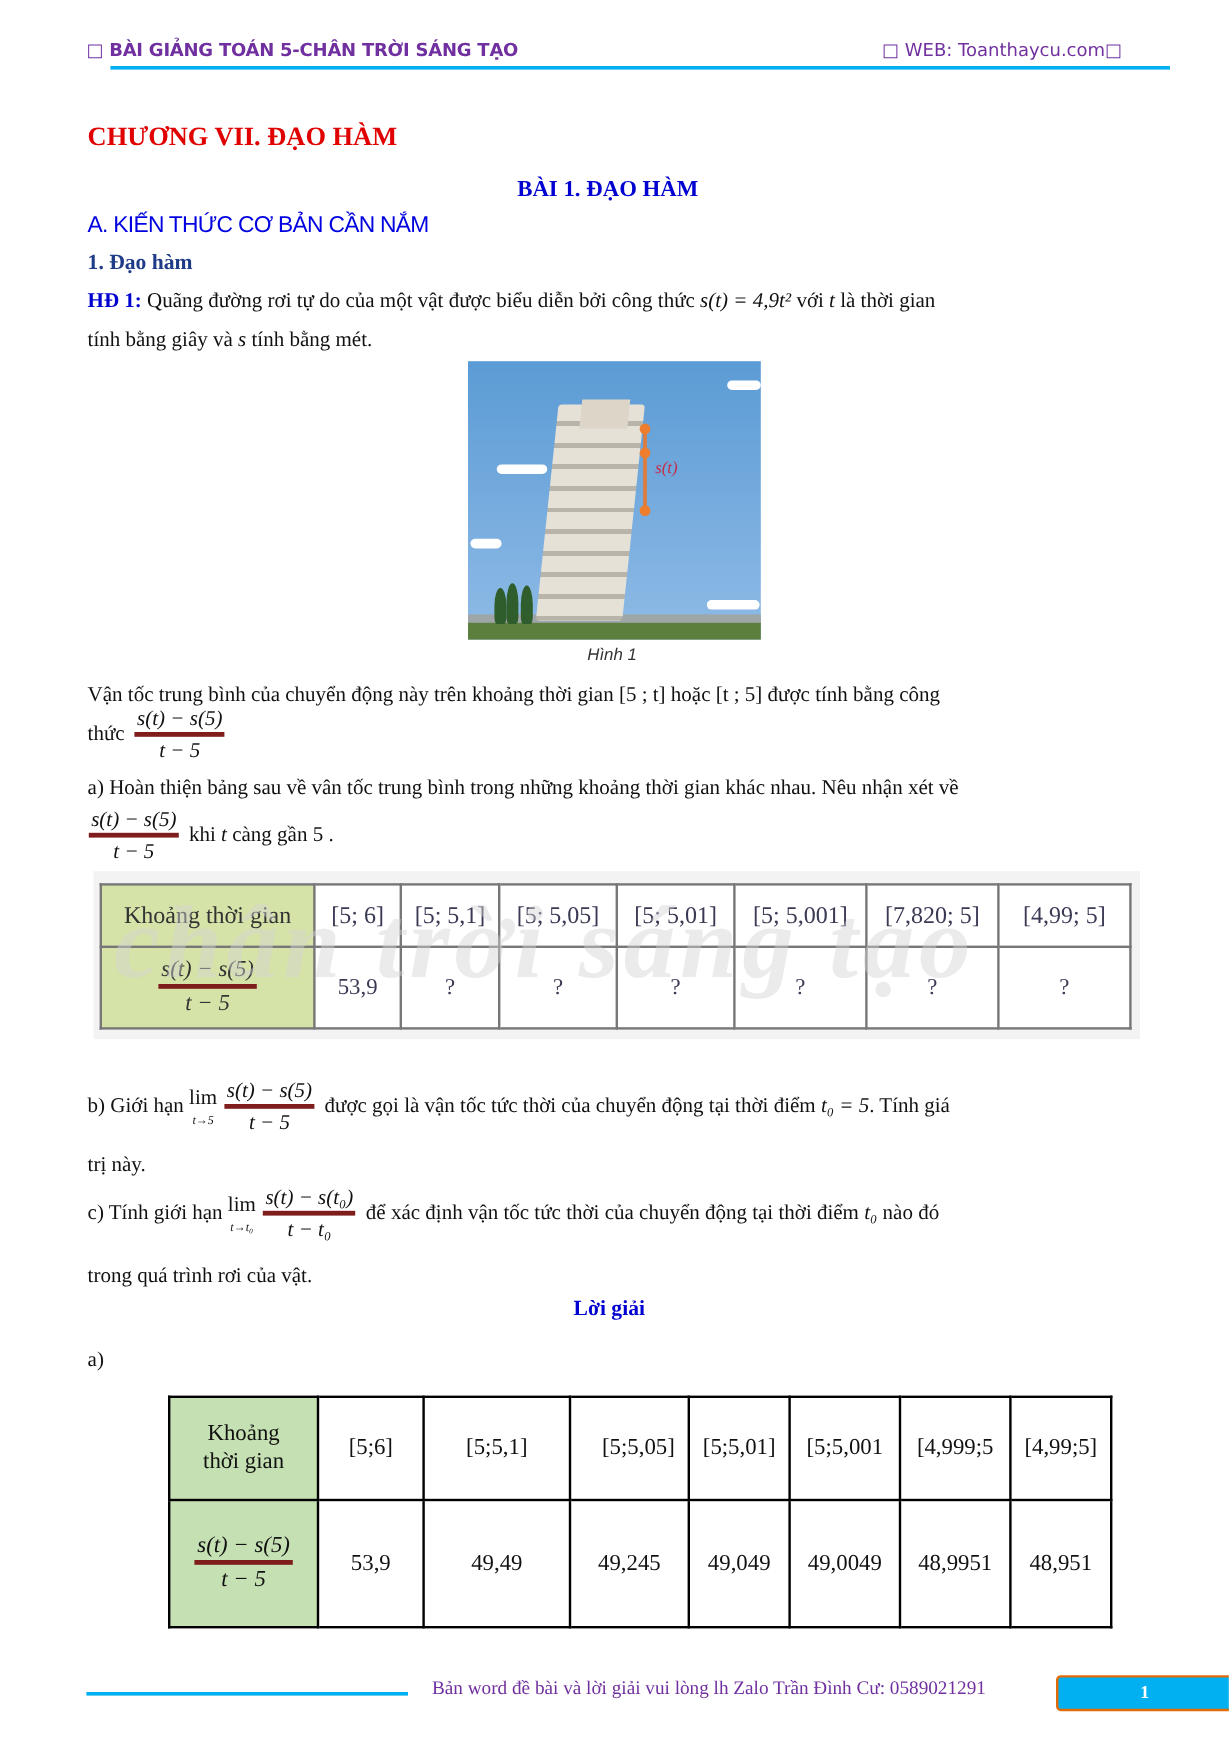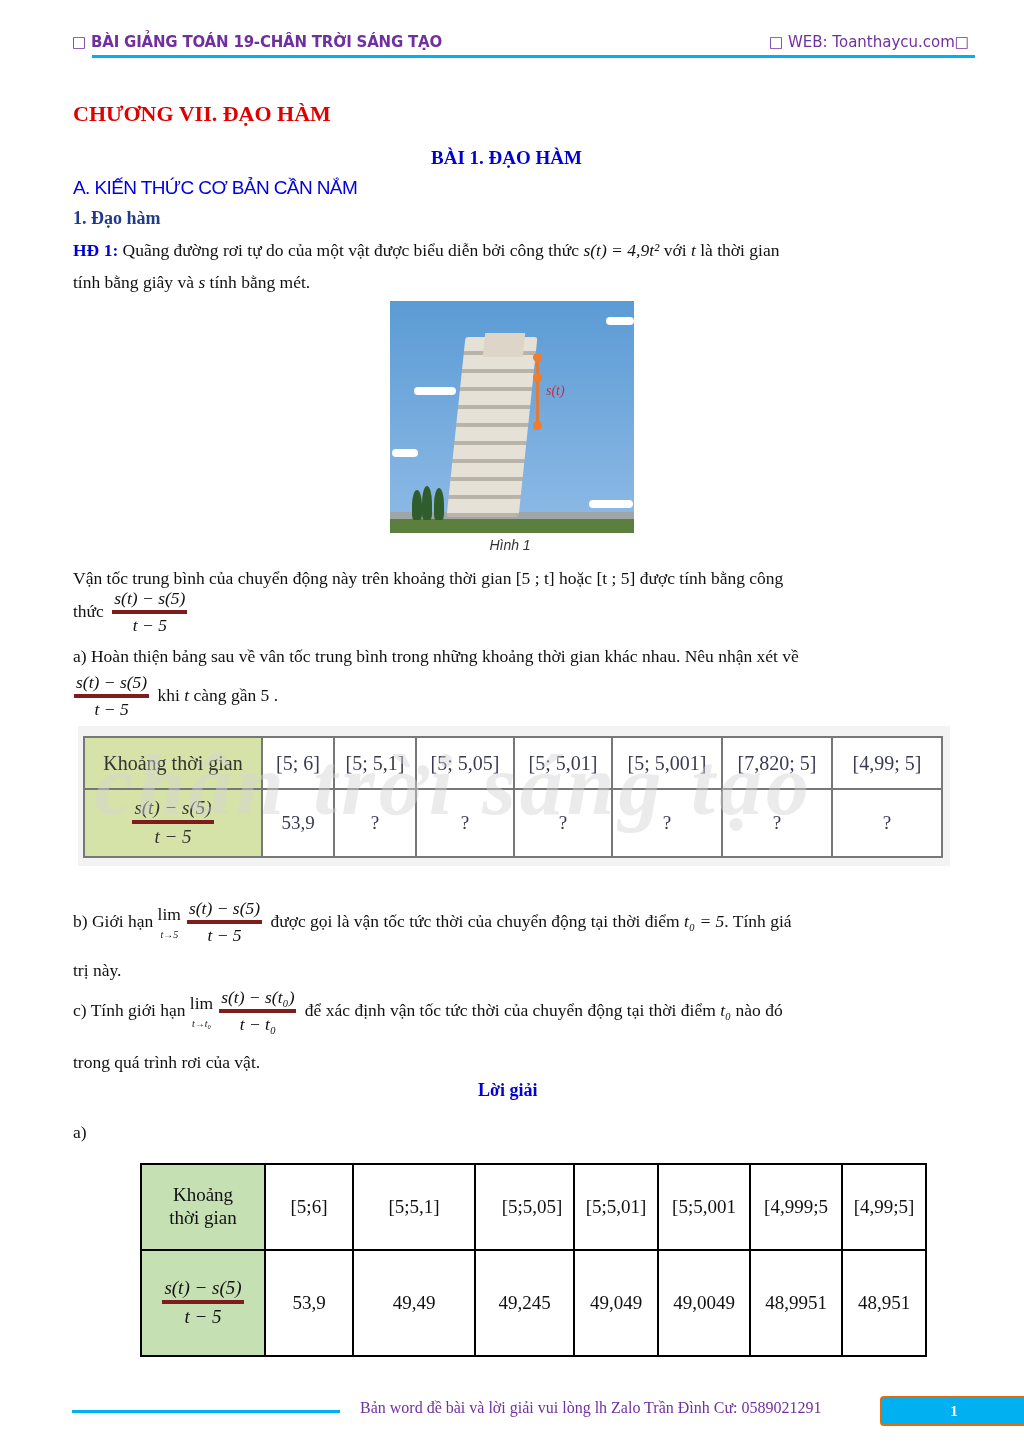--- a/index.html
+++ b/index.html
@@ -1,20 +1,20 @@
 <!DOCTYPE html>
 <html><head>
 <meta charset="utf-8">
 <style>
   html, body { margin:0; padding:0; background:#fff; }
   body { width:1024px; height:1448px; position:relative; overflow:hidden;
          font-family:"Liberation Serif", serif; color:#111; }
   .abs { position:absolute; }
   .hdr { font-family:"DejaVu Sans", sans-serif; color:#7030a0; font-size:15px; font-weight:bold; letter-spacing:-0.2px; }
-  .hdr-right { font-family:"DejaVu Sans", sans-serif; color:#7030a0; font-size:15px;margin-left:34px; }
+  .hdr-right { font-family:"DejaVu Sans", sans-serif; color:#7030a0; font-size:15px; }
   .hdr-line { position:absolute; left:92px; top:55px; width:883px; height:3px; background:#00b0f0; }
   .chapter { color:#e00000; font-weight:bold; font-size:22px; }
   .lesson { color:#0000d0; font-weight:bold; font-size:19px; }
   .secA { font-family:"Liberation Sans", sans-serif; color:#0000e0; font-size:19px; letter-spacing:-0.6px; }
   .sub1 { color:#1f3c88; font-weight:bold; font-size:18px; }
   .p { font-size:17.5px; line-height:1.2; white-space:nowrap; }
   .hd { color:#0000d0; font-weight:bold; }
   i.v { font-style:italic; }
   .frac { display:inline-block; vertical-align:middle; text-align:center; margin:0 4px; }
   .frac .num { display:block; border-bottom:4px solid #7f1d1d; padding:0 2px; line-height:1.25; }
@@ -48,21 +48,21 @@
   table.t2 tr:nth-child(2) td { height:102px; }
   table.t2 td.lab { background:#c5e0b3; }
   .wrapnum { display:inline-block; width:56px; word-break:break-all; line-height:1.15; }
   .footer-line { position:absolute; left:72px; top:1410px; width:268px; height:3px; background:#00b0f0; }
   .footer-text { position:absolute; left:360px; top:1399px; color:#7030a0; font-size:16px; }
   .pagebox { position:absolute; left:880px; top:1396px; width:144px; height:26px; background:#00b0f0; border:2px solid #e36c0a; border-radius:4px; color:#fff; font-weight:bold; font-size:15px; text-align:center; line-height:26px; }
 </style>
 </head>
 <body>
 
-<div class="abs hdr" style="left:72px;top:33px;">□ BÀI GIẢNG TOÁN 19-CHÂN TRỜI SÁNG TẠO</div>
+<div class="abs hdr" style="left:72px;top:33px;">□ BÀI GIẢNG TOÁN 5-CHÂN TRỜI SÁNG TẠO</div>
 <div class="abs hdr-right" style="left:735px;top:33px;">□ WEB: Toanthaycu.com□</div>
 <div class="hdr-line"></div>
 
 <div class="abs chapter" style="left:73px;top:101px;">CHƯƠNG VII. ĐẠO HÀM</div>
 <div class="abs lesson" style="left:431px;top:147px;">BÀI 1. ĐẠO HÀM</div>
 <div class="abs secA" style="left:73px;top:177px;">A. KIẾN THỨC CƠ BẢN CẦN NẮM</div>
 <div class="abs sub1" style="left:73px;top:208px;">1. Đạo hàm</div>
 
 <div class="abs p" style="left:73px;top:240px;">
   <span class="hd">HĐ 1:</span><span> Quãng đường rơi tự do của một vật được biểu diễn bởi công thức </span><i class="v">s(t) = 4,9t²</i><span> với </span><i class="v">t</i><span> là thời gian</span>

